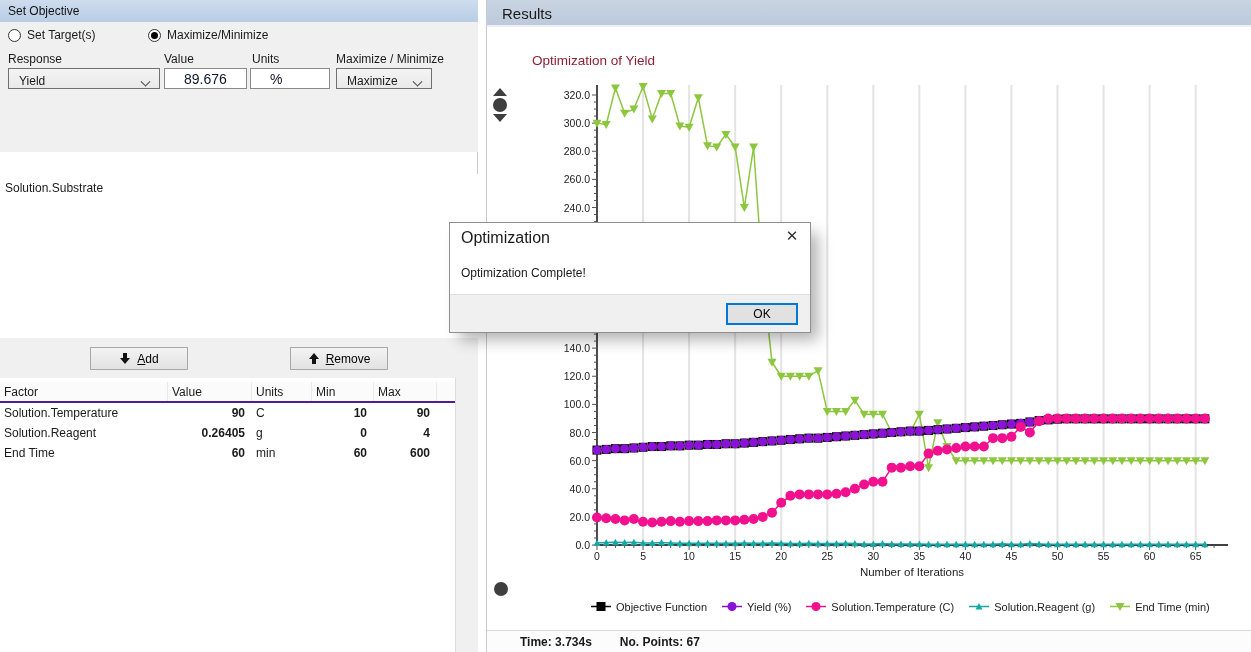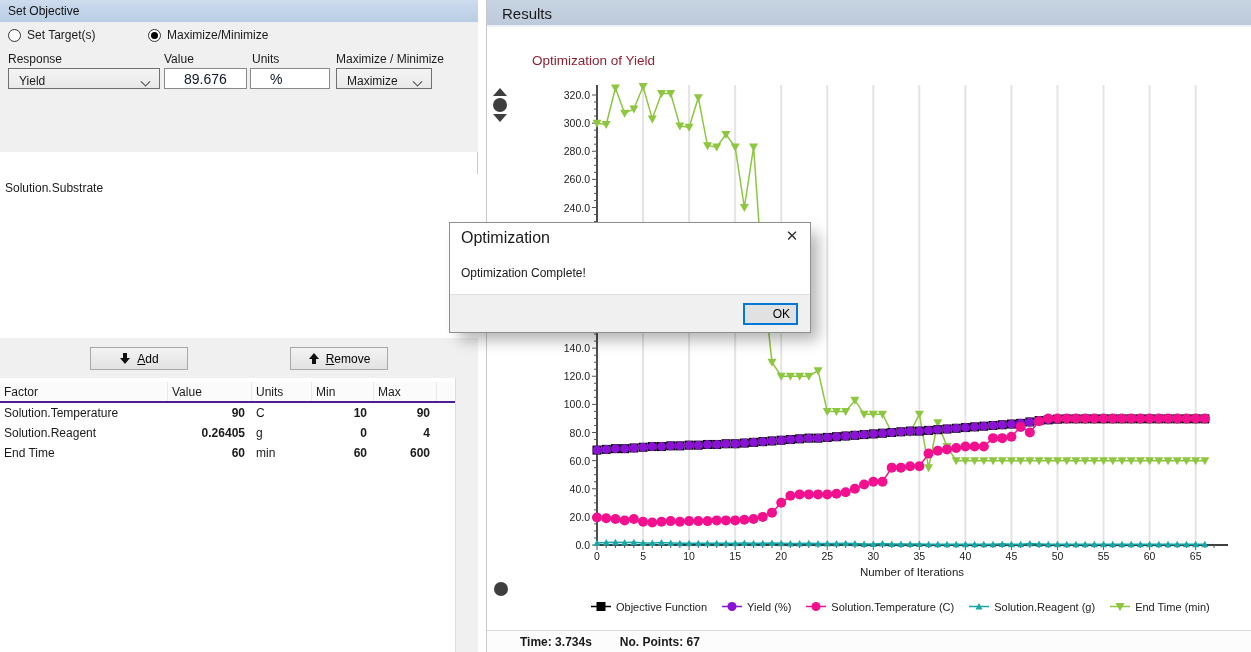--- a/index.html
+++ b/index.html
@@ -62,21 +62,21 @@
   .legend-item { display:flex; align-items:flex-end; gap:5px; }
   .status-bar { position:absolute; left:0; top:630px; width:764px; height:22px; background:#fcfcfc; border-top:1px solid #d8d8d8; display:flex; gap:28px; padding-left:33px; align-items:center; font-size:12px; font-weight:bold; }
 
   
   .dialog { position:absolute; left:449px; top:222px; width:362px; height:111px; background:#fff; border:1px solid #8f8f8f; box-shadow:9px 9px 14px -2px rgba(0,0,0,0.30); z-index:50; }
   .dlg-titlebar { position:absolute; top:0; left:0; right:0; height:27px; background:#fff; }
   .dlg-title { position:absolute; left:11px; top:6px; font-size:16px; }
   .dlg-close { position:absolute; right:4px; top:2px; width:28px; height:22px; text-align:center; font-size:15px; line-height:22px; color:#333; cursor:default; }
   .dlg-msg { position:absolute; left:11px; top:43px; font-size:12px; }
   .dlg-footer { position:absolute; left:0; right:0; bottom:0; height:38px; background:#f0f0f0; border-top:1px solid #dfdfdf; }
-  .dlg-ok { position:absolute; right:12px; top:8px; width:55px; height:22px; background:#e1e1e1; border:2px solid #0078D7; font-size:12px; font-family:"Liberation Sans",sans-serif; cursor:default;text-align:right; }
+  .dlg-ok { position:absolute; right:12px; top:8px; width:72px; height:22px; background:#e1e1e1; border:2px solid #0078D7; font-size:12px; font-family:"Liberation Sans",sans-serif; cursor:default; }
 </style>
 </head>
 <body>
 
 <div class="left-panel">
 
   <div class="sec-header hdr-objective">Set Objective</div>
 
   <div class="objective-body">
     <div class="radio-row">

